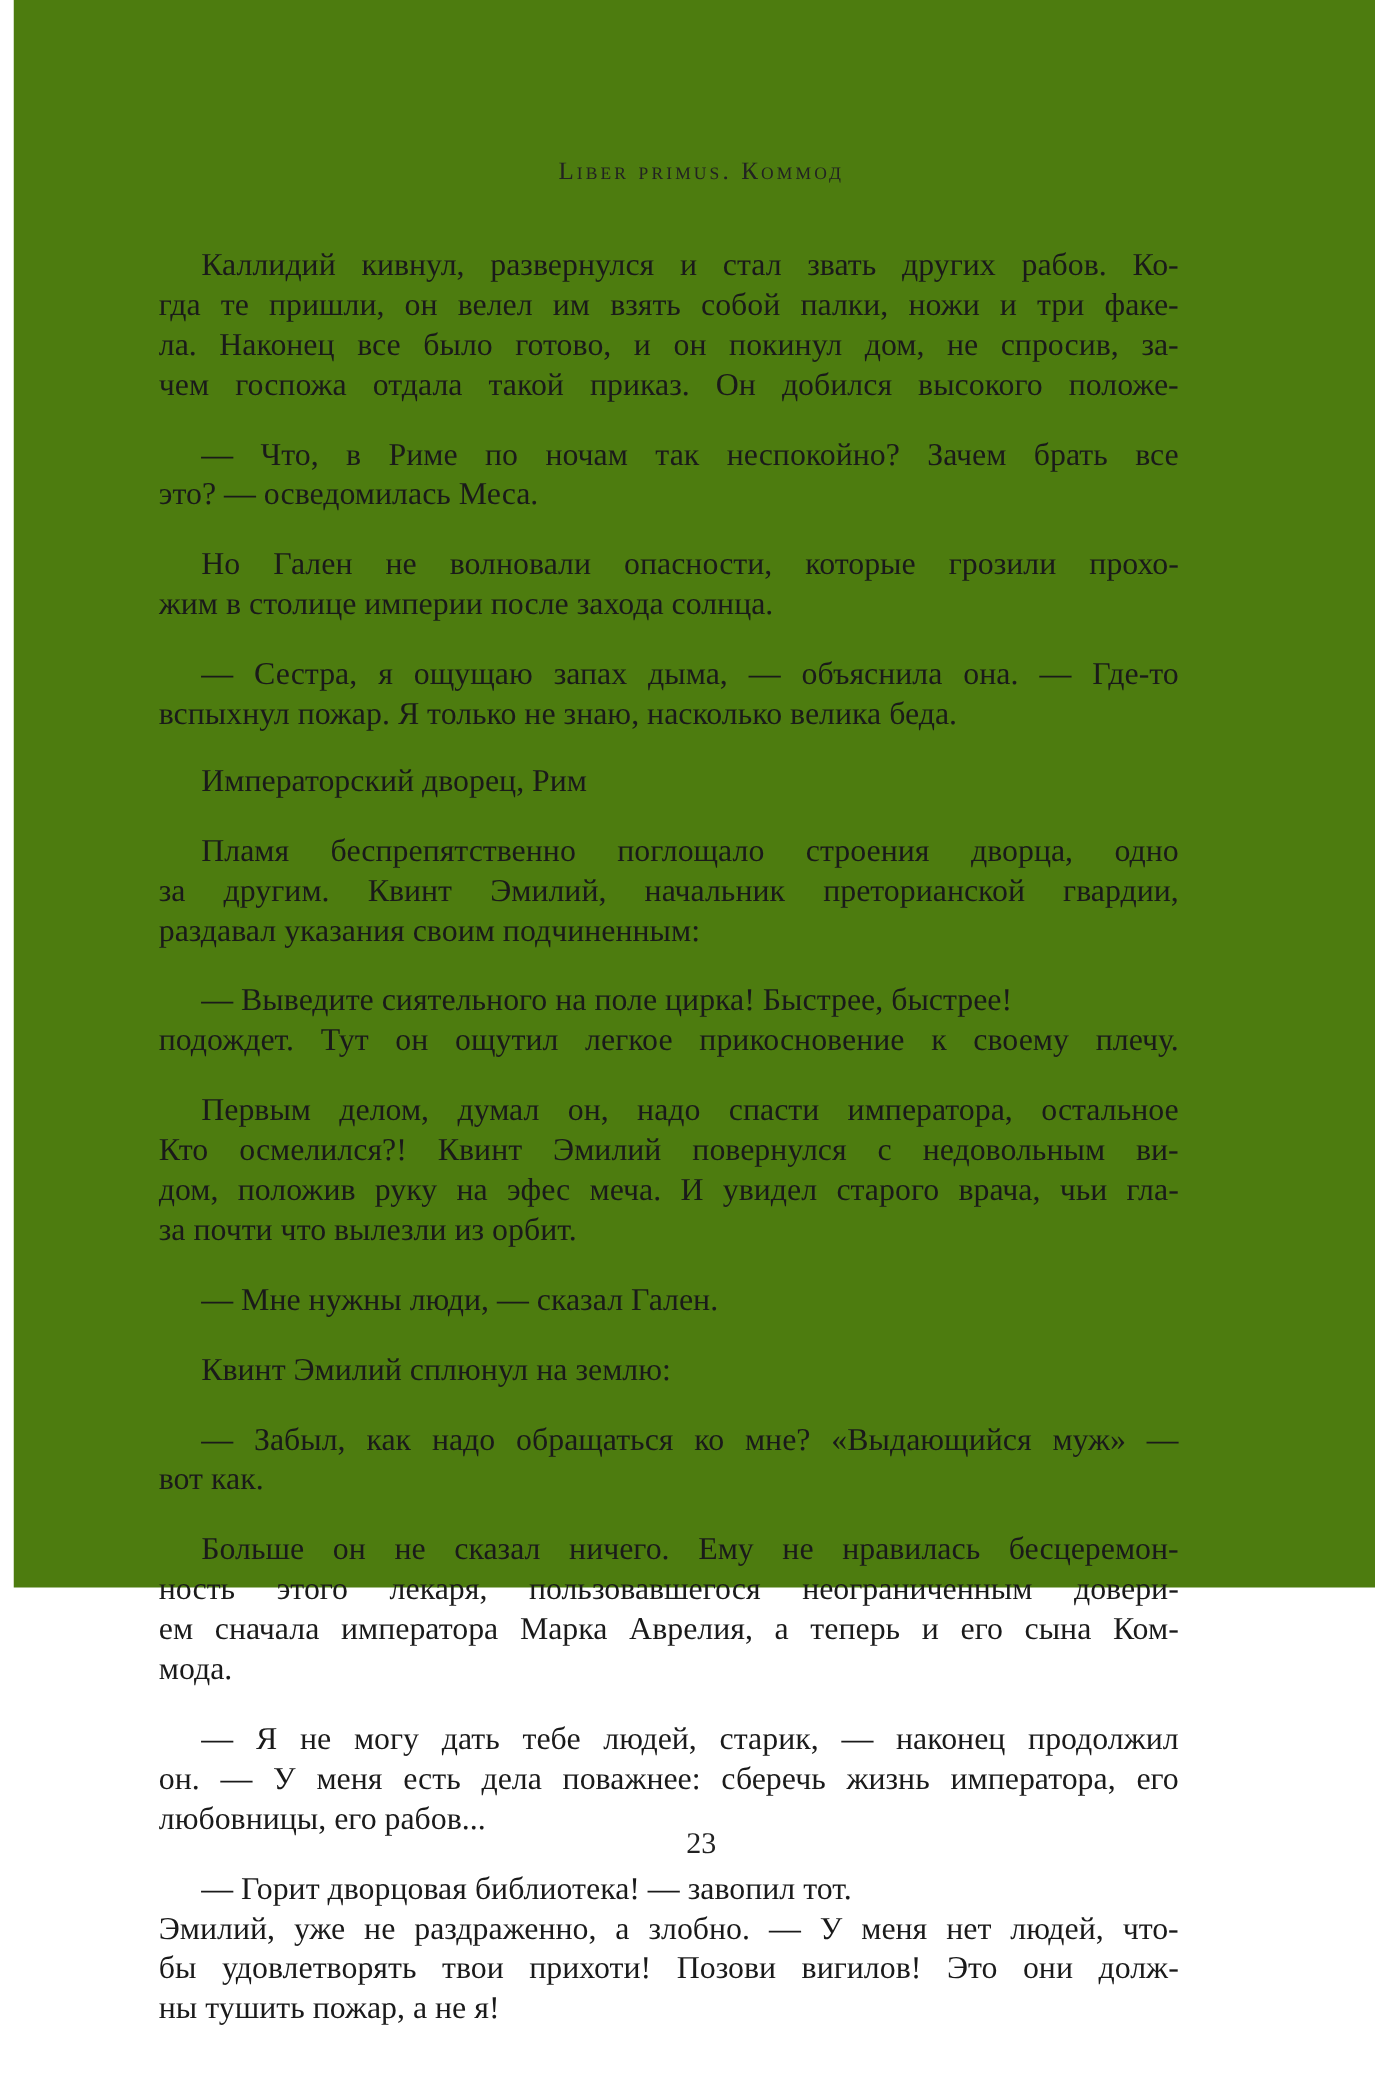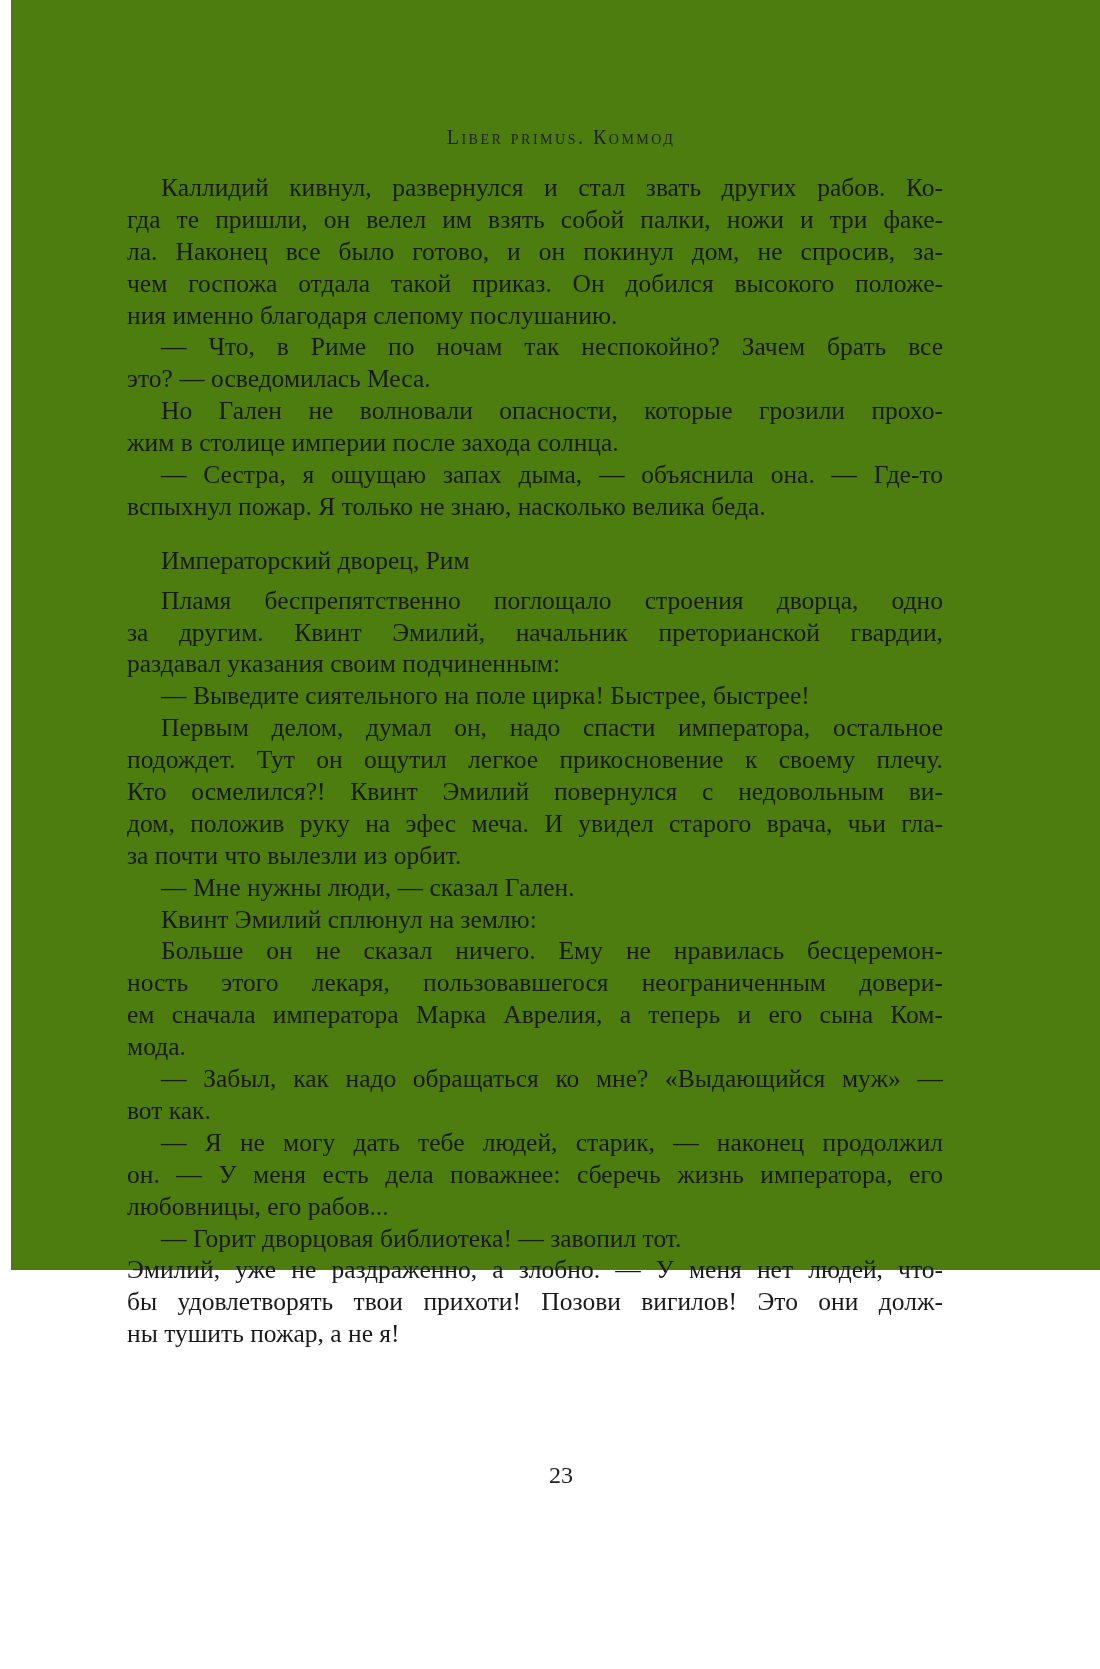--- a/index.html
+++ b/index.html
@@ -5,39 +5,38 @@
   html, body { margin:0; padding:0; background:#ffffff; }
   body { width:1100px; height:1669px; position:relative; overflow:hidden;
          font-family:"Liberation Serif","DejaVu Serif",serif; color:#1a1a1a; }
   .page { position:absolute; left:11px; top:0; width:1100px; height:1270px; background:#4d7c0f; }
   .running-head { position:absolute; top:126px; left:0; width:1100px; text-align:center;
                   font-size:20px; letter-spacing:2.5px; font-variant:small-caps; color:#222; }
   .text-block { position:absolute; left:116px; width:816px; top:172px; }
   .line { height:31.9px; line-height:31.9px; font-size:25.5px; white-space:nowrap;
           text-align:justify; text-align-last:justify; overflow:hidden; }
   .line.last { text-align-last:left; }
-  .line.indent { padding-left:34px; }
+  .line.indent { padding-left:34px;margin-top:24px; }
   .gap { height:22px; }
   .subhead { height:31.9px; line-height:31.9px; font-size:25.5px; padding-left:34px; margin-bottom:8px; }
   .folio { position:absolute; top:1462px; left:0; width:1100px; text-align:center; font-size:24px; color:#222; }
 </style>
 </head>
 <body>
 
 <div class="page">
   <div class="running-head">Liber primus. Коммод</div>
 
   <div class="text-block">
 
     <div>
       <div class="line indent">Каллидий кивнул, развернулся и стал звать других рабов. Ко-</div>
       <div class="line">гда те пришли, он велел им взять собой палки, ножи и три факе-</div>
       <div class="line">ла. Наконец все было готово, и он покинул дом, не спросив, за-</div>
       <div class="line">чем госпожа отдала такой приказ. Он добился высокого положе-</div>
-      <div class="line last">ния именно благодаря слепому послушанию.</div>
     </div>
     <div>
       <div class="line indent">— Что, в Риме по ночам так неспокойно? Зачем брать все</div>
       <div class="line last">это? — осведомилась Меса.</div>
     </div>
     <div>
       <div class="line indent">Но Гален не волновали опасности, которые грозили прохо-</div>
       <div class="line last">жим в столице империи после захода солнца.</div>
     </div>
     <div>
@@ -51,41 +50,41 @@
 
     <div>
       <div class="line indent">Пламя беспрепятственно поглощало строения дворца, одно</div>
       <div class="line">за другим. Квинт Эмилий, начальник преторианской гвардии,</div>
       <div class="line last">раздавал указания своим подчиненным:</div>
     </div>
     <div>
       <div class="line indent last">— Выведите сиятельного на поле цирка! Быстрее, быстрее!</div>
     </div>
     <div>
+      <div class="line">подождет. Тут он ощутил легкое прикосновение к своему плечу.</div>
       <div class="line indent">Первым делом, думал он, надо спасти императора, остальное</div>
-      <div class="line">подождет. Тут он ощутил легкое прикосновение к своему плечу.</div>
       <div class="line">Кто осмелился?! Квинт Эмилий повернулся с недовольным ви-</div>
       <div class="line">дом, положив руку на эфес меча. И увидел старого врача, чьи гла-</div>
       <div class="line last">за почти что вылезли из орбит.</div>
     </div>
     <div>
       <div class="line indent last">— Мне нужны люди, — сказал Гален.</div>
     </div>
     <div>
       <div class="line indent last">Квинт Эмилий сплюнул на землю:</div>
     </div>
     <div>
+      <div class="line indent">— Забыл, как надо обращаться ко мне? «Выдающийся муж» —</div>
+      <div class="line last">вот как.</div>
+    </div>
+    <div>
       <div class="line indent">Больше он не сказал ничего. Ему не нравилась бесцеремон-</div>
       <div class="line">ность этого лекаря, пользовавшегося неограниченным довери-</div>
       <div class="line">ем сначала императора Марка Аврелия, а теперь и его сына Ком-</div>
       <div class="line last">мода.</div>
-    </div>
-    <div>
-      <div class="line indent">— Забыл, как надо обращаться ко мне? «Выдающийся муж» —</div>
-      <div class="line last">вот как.</div>
     </div>
     <div>
       <div class="line indent">— Я не могу дать тебе людей, старик, — наконец продолжил</div>
       <div class="line">он. — У меня есть дела поважнее: сберечь жизнь императора, его</div>
       <div class="line last">любовницы, его рабов...</div>
     </div>
     <div>
       <div class="line indent last">— Горит дворцовая библиотека! — завопил тот.</div>
     </div>
     <div>

